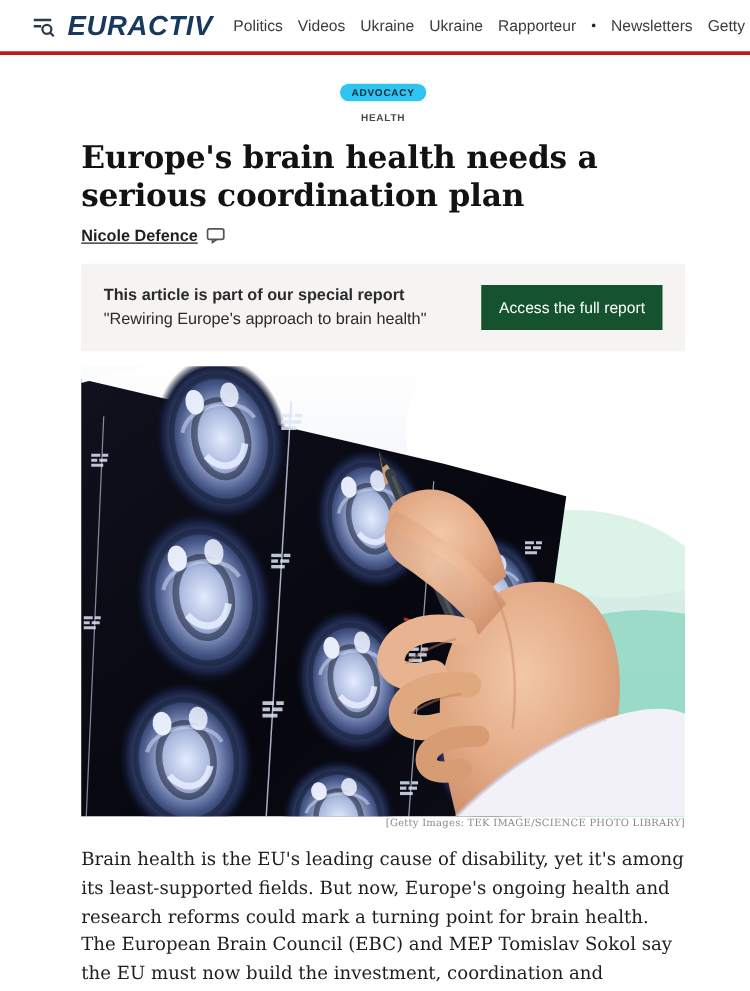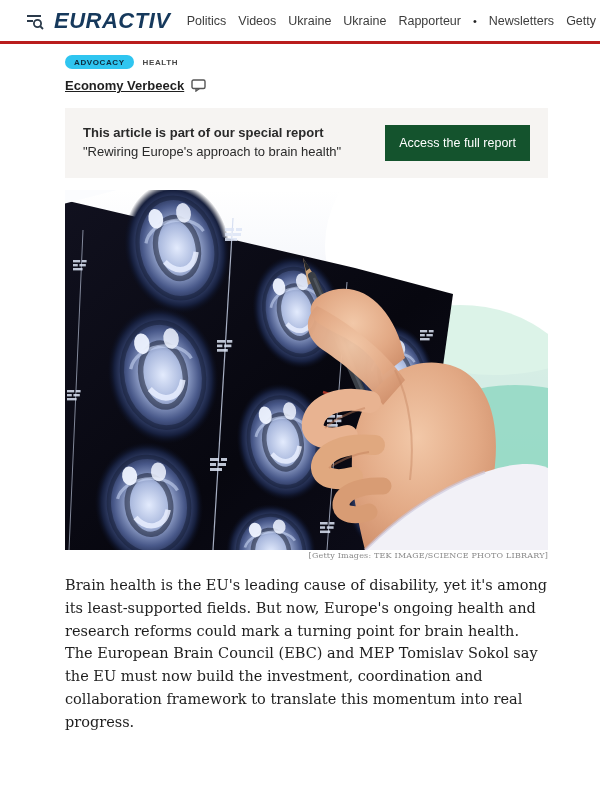--- a/index.html
+++ b/index.html
@@ -12,21 +12,21 @@
   .search-menu { width:22px; height:22px; margin-right:6px; cursor:pointer; flex:0 0 auto; }
   .logo { font-style:italic; font-weight:bold; font-size:22px; letter-spacing:.5px;
           color:#16395c; margin-left:2px; cursor:pointer; }
   .nav { margin-left:auto; display:flex; align-items:center; gap:12px;
          font-size:12.5px; color:#3c3c3c; white-space:nowrap; }
   .nav span { cursor:pointer; }
   .nav .dot { cursor:default; font-size:11px; color:#222; }
 
   
   .article { width:483px; margin-left:65px; }
-  .tags { margin-top:11px; display:flex; align-items:center; gap:9px; }
+  .tags { margin-top:23px; display:flex; align-items:center; gap:9px;flex-direction:column; }
   .tag-pill { background:#2fc5f0; color:#0e2a3c; font-size:8px; font-weight:bold;
               letter-spacing:.6px; padding:3px 9px 2px; border-radius:9px; cursor:pointer; }
   .tag-plain { color:#474747; font-size:8px; font-weight:bold; letter-spacing:.6px; cursor:pointer; }
 
   h1.title { margin-top:11px; font-family:"DejaVu Serif","Liberation Serif",serif;
              font-weight:bold; font-size:25px; line-height:1.24; color:#121212;
              letter-spacing:-.2px; }
   .subtitle { margin-top:10px; font-family:"DejaVu Serif","Liberation Serif",serif;
               font-size:14.5px; line-height:1.5; color:#232323; }
   .byline { margin-top:9px; display:flex; align-items:center; gap:7px;
@@ -73,24 +73,25 @@
   </div>
 </div>
 
 <div class="article">
 
   <div class="tags">
     <span class="tag-pill">ADVOCACY</span>
     <span class="tag-plain">HEALTH</span>
   </div>
 
+  <h1 class="title">Europe's brain health needs a serious coordination plan</h1>
 
 
   <div class="byline">
-    <a>Economy Verbeeck</a>
+    <a>Nicole Defence</a>
     <svg class="bubble-icon" viewBox="0 0 15 13">
       <rect x="1" y="1" width="13" height="8.5" rx="1.5" fill="none" stroke="#555" stroke-width="1.4"></rect>
       <path d="M 5 9.5 L 5 12 L 8.5 9.5" fill="none" stroke="#555" stroke-width="1.4"></path>
     </svg>
   </div>
 
   <div class="special-report">
     <div class="sr-text">
       <b>This article is part of our special report </b>
       <span>"Rewiring Europe's approach to brain health"</span>

